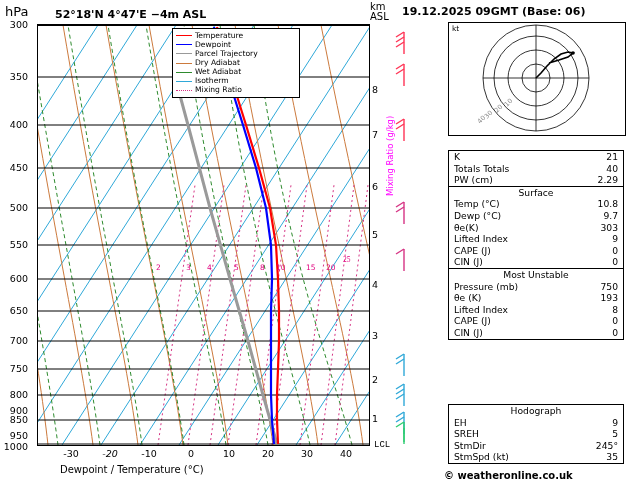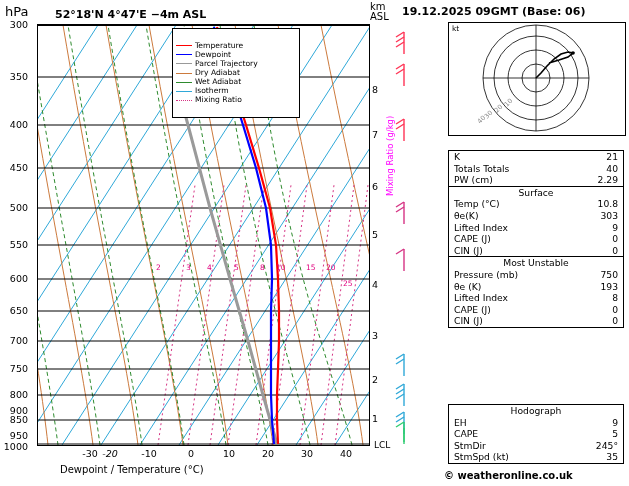--- a/index.html
+++ b/index.html
@@ -13,26 +13,26 @@
   .title{position:absolute;left:55px;top:8px;font-size:11px;font-weight:bold;color:#000;white-space:nowrap;}
 
   .plot{position:absolute;left:37px;top:24px;width:333px;height:422px;border:1px solid #000;box-sizing:border-box;background:#fff;overflow:hidden;}
   .plot svg{position:absolute;left:0;top:0;}
 
   .ylab{position:absolute;right:372px;font-size:9.5px;color:#000;text-align:right;width:34px;}
   .kmlab{position:absolute;left:372px;font-size:9.5px;color:#000;text-align:left;width:26px;}
   .xlab{position:absolute;font-size:9.5px;color:#000;text-align:center;width:30px;top:448px;}
   .xaxis-title{position:absolute;left:60px;top:464px;width:290px;text-align:left;font-size:10px;color:#000;}
 
-  .legend{position:absolute;left:172px;top:28px;width:120px;background:#fff;border:1px solid #000;padding:12px 3px;font-size:7.6px;line-height:8.6px;color:#000;}
+  .legend{position:absolute;left:172px;top:28px;width:120px;background:#fff;border:1px solid #000;padding:2px 3px;font-size:7.6px;line-height:8.6px;color:#000;}
   .legend .row{display:flex;align-items:center;margin:0.5px 0;}
   .legend .sw{width:16px;height:0;border-top-width:1.6px;border-top-style:solid;margin-right:3px;flex:0 0 16px;}
 
   .mixlabel{position:absolute;left:385px;top:196px;font-size:8.5px;color:#f0f;transform:rotate(-90deg);transform-origin:left top;white-space:nowrap;}
-  .lcl{position:absolute;left:374px;top:440px;font-size:9px;color:#000;}
+  .lcl{position:absolute;left:374px;top:440px;font-size:9px;color:#000;font-family:Liberation Mono, monospace;}
   .mixnum{position:absolute;font-size:7.5px;color:#e0007f;}
 
   
   #right{position:absolute;left:400px;top:0;width:229px;height:486px;}
   .dateline{position:absolute;left:2px;top:5px;font-size:11px;font-weight:bold;color:#000;white-space:nowrap;}
 
   .hodo-box{position:absolute;left:48px;top:22px;width:176px;height:112px;border:1px solid #000;background:#fff;}
   .hodo-box .kt{position:absolute;left:3px;top:1px;font-size:7.5px;color:#000;}
 
   .tbl{position:absolute;left:48px;width:176px;border:1px solid #000;background:#fff;font-size:9.2px;color:#000;box-sizing:border-box;}
@@ -141,21 +141,21 @@
       </svg>
 
       <div class="mixnum" style="left:118px;top:238px;">2</div>
       <div class="mixnum" style="left:148px;top:238px;">3</div>
       <div class="mixnum" style="left:169px;top:238px;">4</div>
       <div class="mixnum" style="left:196px;top:238px;">5</div>
       <div class="mixnum" style="left:222px;top:238px;">8</div>
       <div class="mixnum" style="left:238px;top:238px;">10</div>
       <div class="mixnum" style="left:268px;top:238px;">15</div>
       <div class="mixnum" style="left:288px;top:238px;">20</div>
-      <div class="mixnum" style="left:305px;top:254px;">25</div>
+      <div class="mixnum" style="left:305px;top:230px;font-family:Liberation Serif, serif;">25</div>
     </div>
 
     <div class="legend">
       <div class="row">
         <span class="sw" style="border-top-color:#ff0000"></span>
         <span>Temperature</span>
       </div>
       <div class="row">
         <span class="sw" style="border-top-color:#0000ff"></span>
         <span>Dewpoint</span>
@@ -243,21 +243,21 @@
           <line x1="10" y1="388" x2="2" y2="393"></line>
         <line x1="10" y1="393" x2="2" y2="398"></line>
       </g>
       <g stroke="#2ecc71" stroke-width="1.4" fill="none">
         <line x1="10" y1="398" x2="10" y2="418"></line>
           <line x1="10" y1="398" x2="2" y2="403"></line>
         <line x1="10" y1="404" x2="10" y2="420"></line>
       </g>
     </svg>
 
-    <div class="xlab" style="left:56px;margin-left:19px;">-30</div>
+    <div class="xlab" style="left:56px;">-30</div>
     <div class="xlab" style="left:95px;font-style:italic;">-20</div>
     <div class="xlab" style="left:134px;">-10</div>
     <div class="xlab" style="left:176px;">0</div>
     <div class="xlab" style="left:214px;">10</div>
     <div class="xlab" style="left:253px;">20</div>
     <div class="xlab" style="left:292px;">30</div>
     <div class="xlab" style="left:331px;">40</div>
 
     <div class="xaxis-title">Dewpoint / Temperature (°C)</div>
   </div>
@@ -301,20 +301,24 @@
         <span>PW (cm)</span>
         <span>2.29</span>
       </div>
 
       <div class="hdr sep">Surface</div>
       <div class="r">
         <span>Temp (°C)</span>
         <span>10.8</span>
       </div>
       <div class="r">
+        <span>Dewp (°C)</span>
+        <span>9.7</span>
+      </div>
+      <div class="r">
         <span>θe(K)</span>
         <span>303</span>
       </div>
       <div class="r">
         <span>Lifted Index</span>
         <span>9</span>
       </div>
       <div class="r">
         <span>CAPE (J)</span>
         <span>0</span>
@@ -347,21 +351,21 @@
       </div>
     </div>
 
     <div class="tbl" id="tbl2">
       <div class="hdr">Hodograph</div>
       <div class="r">
         <span>EH</span>
         <span>9</span>
       </div>
       <div class="r">
-        <span>CAPE</span>
+        <span>SREH</span>
         <span>5</span>
       </div>
       <div class="r">
         <span>StmDir</span>
         <span>245°</span>
       </div>
       <div class="r">
         <span>StmSpd (kt)</span>
         <span>35</span>
       </div>

